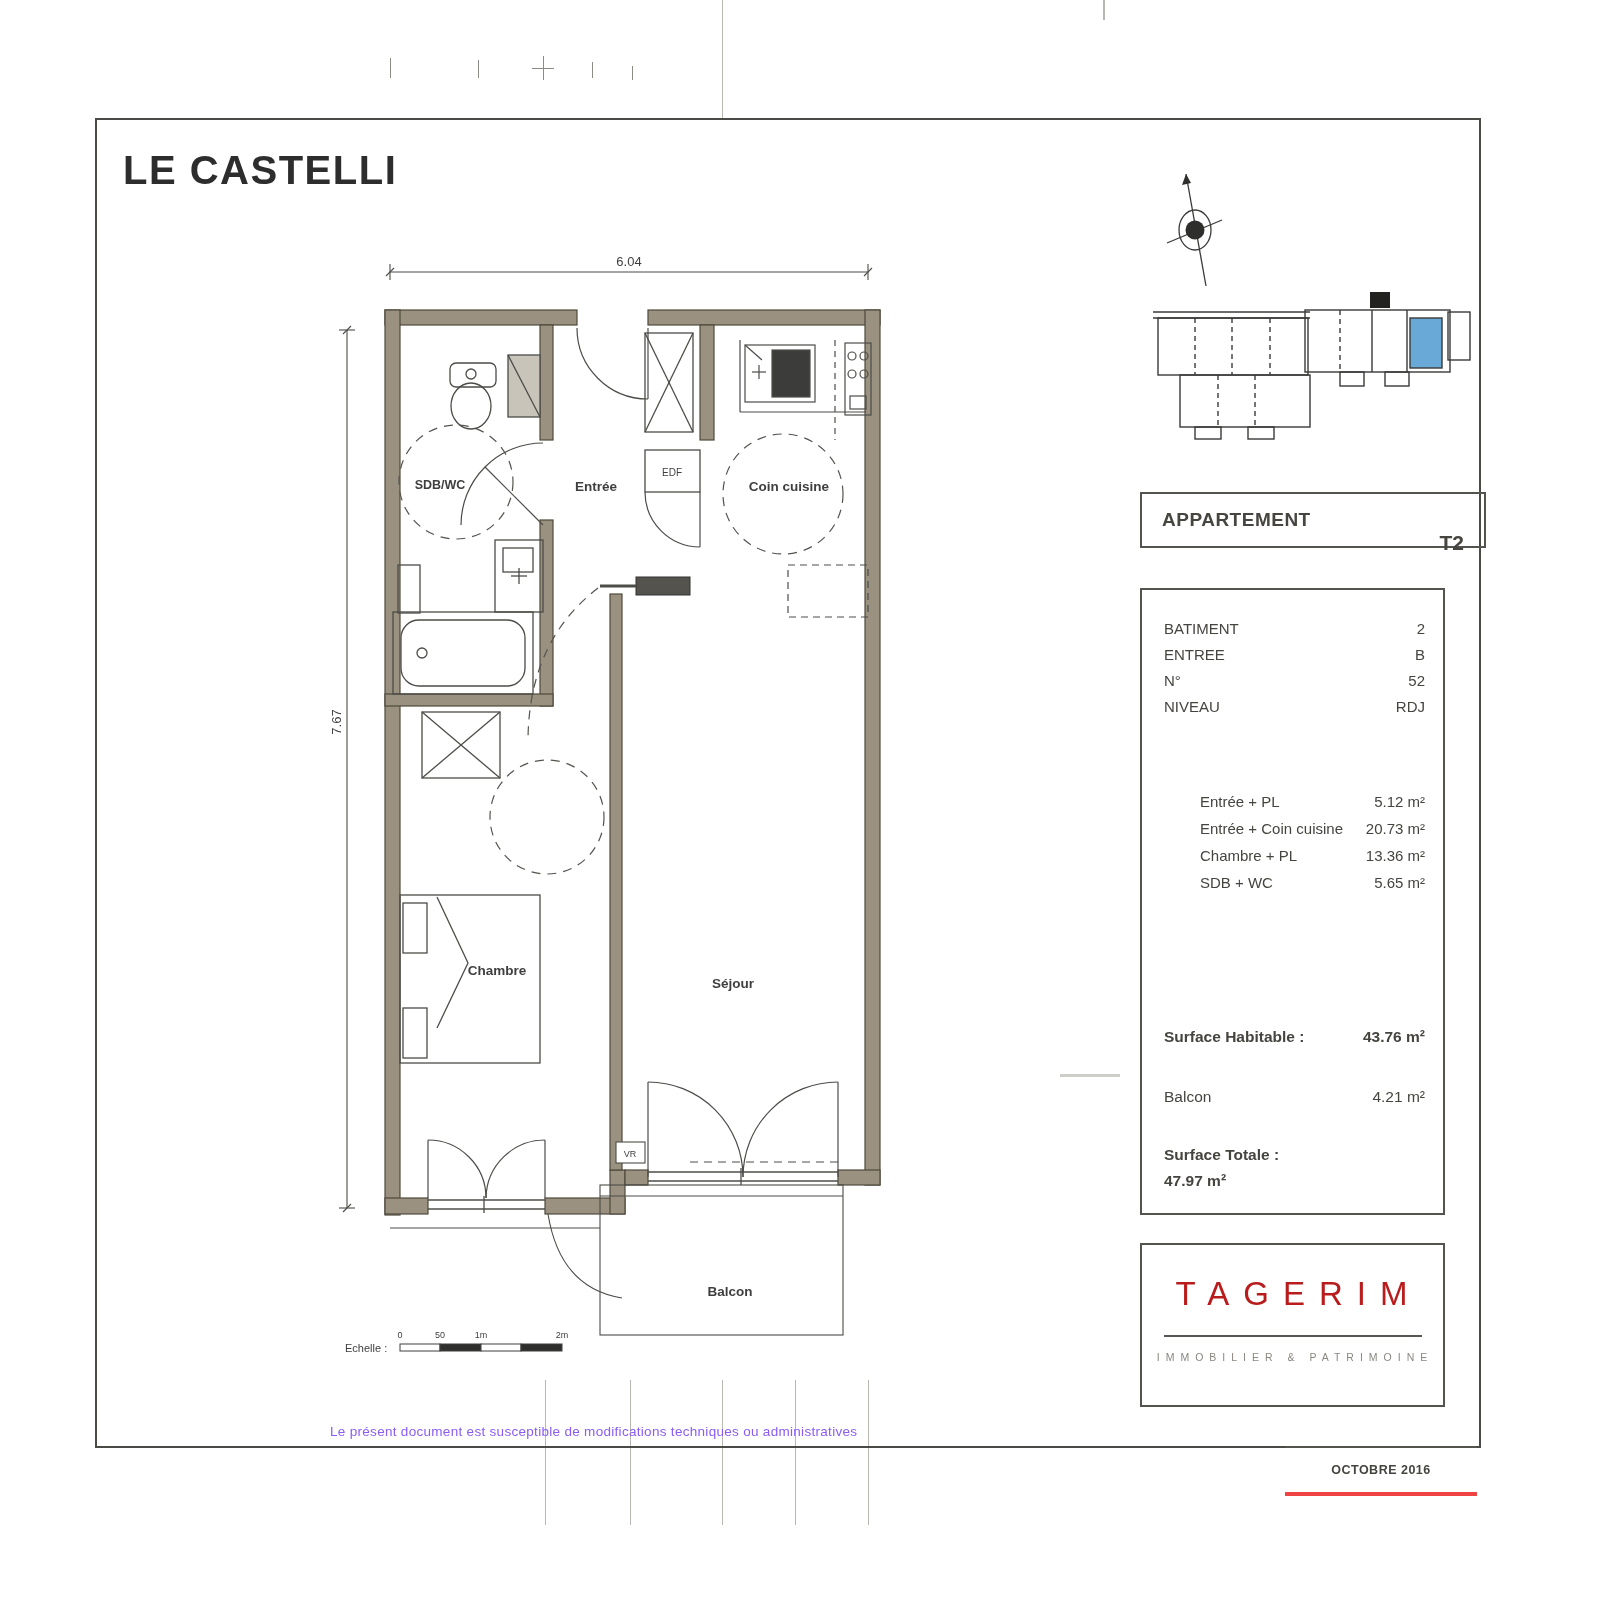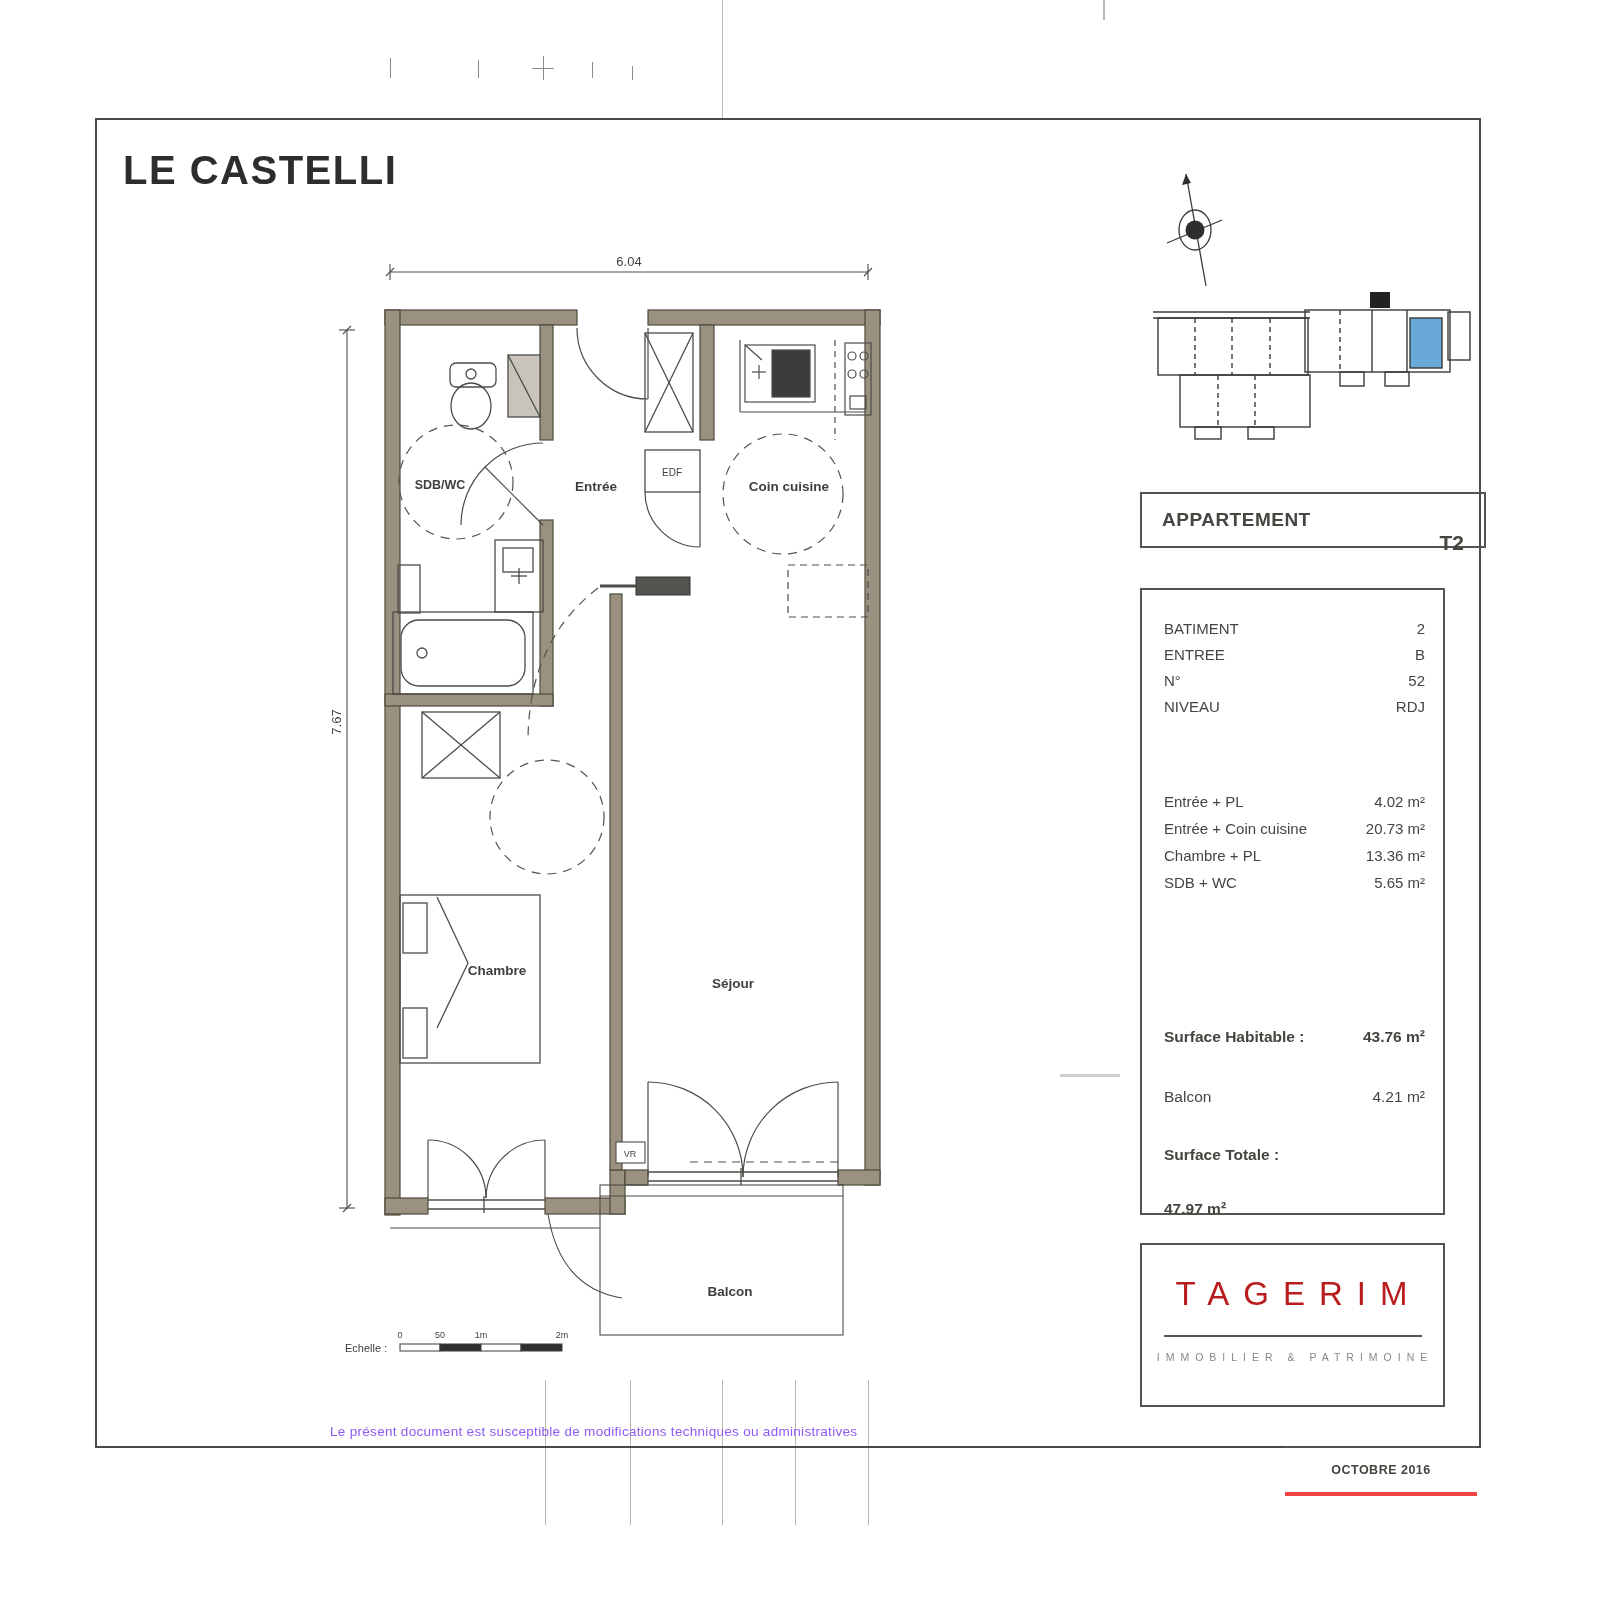--- a/index.html
+++ b/index.html
@@ -11,23 +11,23 @@
               letter-spacing:1.5px;color:#2d2d2d;}
   
   .apt-box{position:absolute;left:1140px;top:492px;width:346px;height:56px;
            border:2px solid #55534e;display:flex;align-items:center;justify-content:space-between;
            padding:0 20px;box-sizing:border-box;}
   .apt-box .lbl{font-size:19px;font-weight:bold;letter-spacing:.5px;color:#474540;}
   .apt-box .typ{font-size:21px;font-weight:bold;color:#474540;margin-top:46px;}
   .info-box{position:absolute;left:1140px;top:588px;width:305px;height:627px;
             border:2px solid #55534e;box-sizing:border-box;padding:26px 18px 12px 22px;}
   .row{display:flex;justify-content:space-between;font-size:15px;line-height:26px;color:#46443f;}
-  .areas{margin-top:68px;}
+  .areas{margin-top:68px;margin-left:36px;}
   .areas .row{line-height:27px;}
-  .totals .row{font-size:15.5px;gap:28px;}
+  .totals .row{font-size:15.5px;}
   .totals .t1{margin-top:128px;font-weight:bold;}
   .totals .t2{margin-top:34px;}
   .totals .t3{margin-top:32px;font-weight:bold;flex-direction:column;}
   .brand-box{position:absolute;left:1140px;top:1243px;width:305px;height:164px;
              border:2px solid #55534e;box-sizing:border-box;text-align:center;padding-top:30px;}
   .brand-name{font-size:33px;letter-spacing:14px;color:#b91c1c;padding-left:12px;}
   .brand-rule{width:258px;height:0;border-top:2px solid #5a5752;margin:22px auto 14px auto;}
   .brand-tagline{font-size:10.5px;letter-spacing:6px;color:#8a8780;padding-left:5px;}
   .footer-note{position:absolute;left:330px;top:1424px;font-size:13.5px;letter-spacing:.3px;color:#8b5cf6;}
   .date-cell{position:absolute;left:1285px;top:1446px;width:192px;height:44px;
@@ -114,21 +114,21 @@
         <span>52</span>
       </div>
       <div class="row">
         <span>NIVEAU</span>
         <span>RDJ</span>
       </div>
     </div>
     <div class="areas">
       <div class="row">
         <span>Entrée + PL</span>
-        <span>4.02 m²</span>
+        <span>5.12 m²</span>
       </div>
       <div class="row">
         <span>Entrée + Coin cuisine</span>
         <span>20.73 m²</span>
       </div>
       <div class="row">
         <span>Chambre + PL</span>
         <span>13.36 m²</span>
       </div>
       <div class="row">

